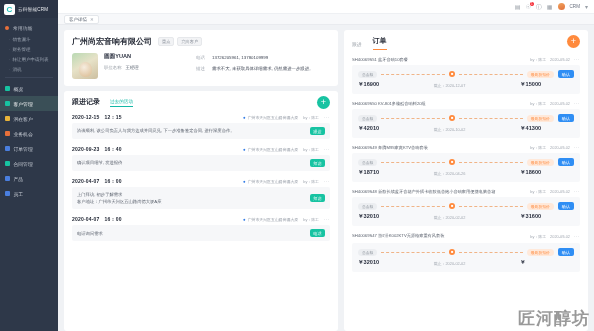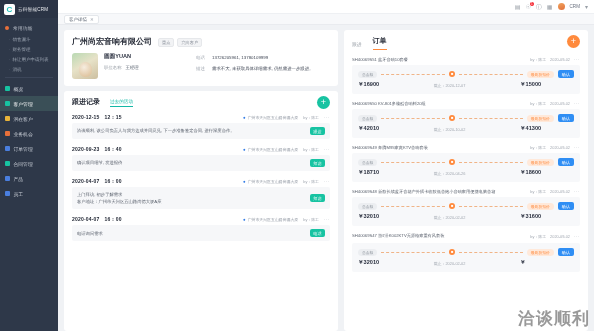--- a/index.html
+++ b/index.html
@@ -81,21 +81,21 @@
     flex: 1; overflow: hidden; padding: 5px 6px 0 6px;
     display: flex; gap: 6px; background: #f0f2f5; position: relative;
   }
   .col-left { width: 274px; flex-shrink: 0; display: flex; flex-direction: column; gap: 5px; }
   .col-right { flex: 1; min-width: 0; }
 
   .card { background: #ffffff; border-radius: 3px; }
 
   
   .cust-card { padding: 6px 8px 7px 8px; }
-  .cust-title-row { display: flex; align-items: flex-end; gap: 6px; }
+  .cust-title-row { display: flex; align-items: center; gap: 6px; }
   .cust-name { font-size: 8px; font-weight: bold; color: #1f2430; }
   .pill-group { display: flex; gap: 3px; }
   .pill {
     font-size: 4.2px; color: #8b919b; background: #f2f3f5;
     border: 1px solid #e6e8eb; border-radius: 2px; padding: 1px 3px;
     white-space: nowrap;
   }
   .cust-body { display: flex; margin-top: 6px; gap: 6px; }
   .avatar-big {
     width: 26px; height: 26px; border-radius: 3px; flex-shrink: 0;
@@ -523,16 +523,16 @@
               <div class="amt-row">
                 <span class="amt">￥32010</span>
                 <span class="due amt-mid">截止：2020-02-02</span>
                 <span class="amt amt-right">￥</span>
               </div>
             </div>
           </div>
         </div>
       </div>
 
-      <div class="watermark">洽谈顺利</div>
+      <div class="watermark">匠河醇坊</div>
     </div>
   </div>
 </div>
 
 </body></html>

